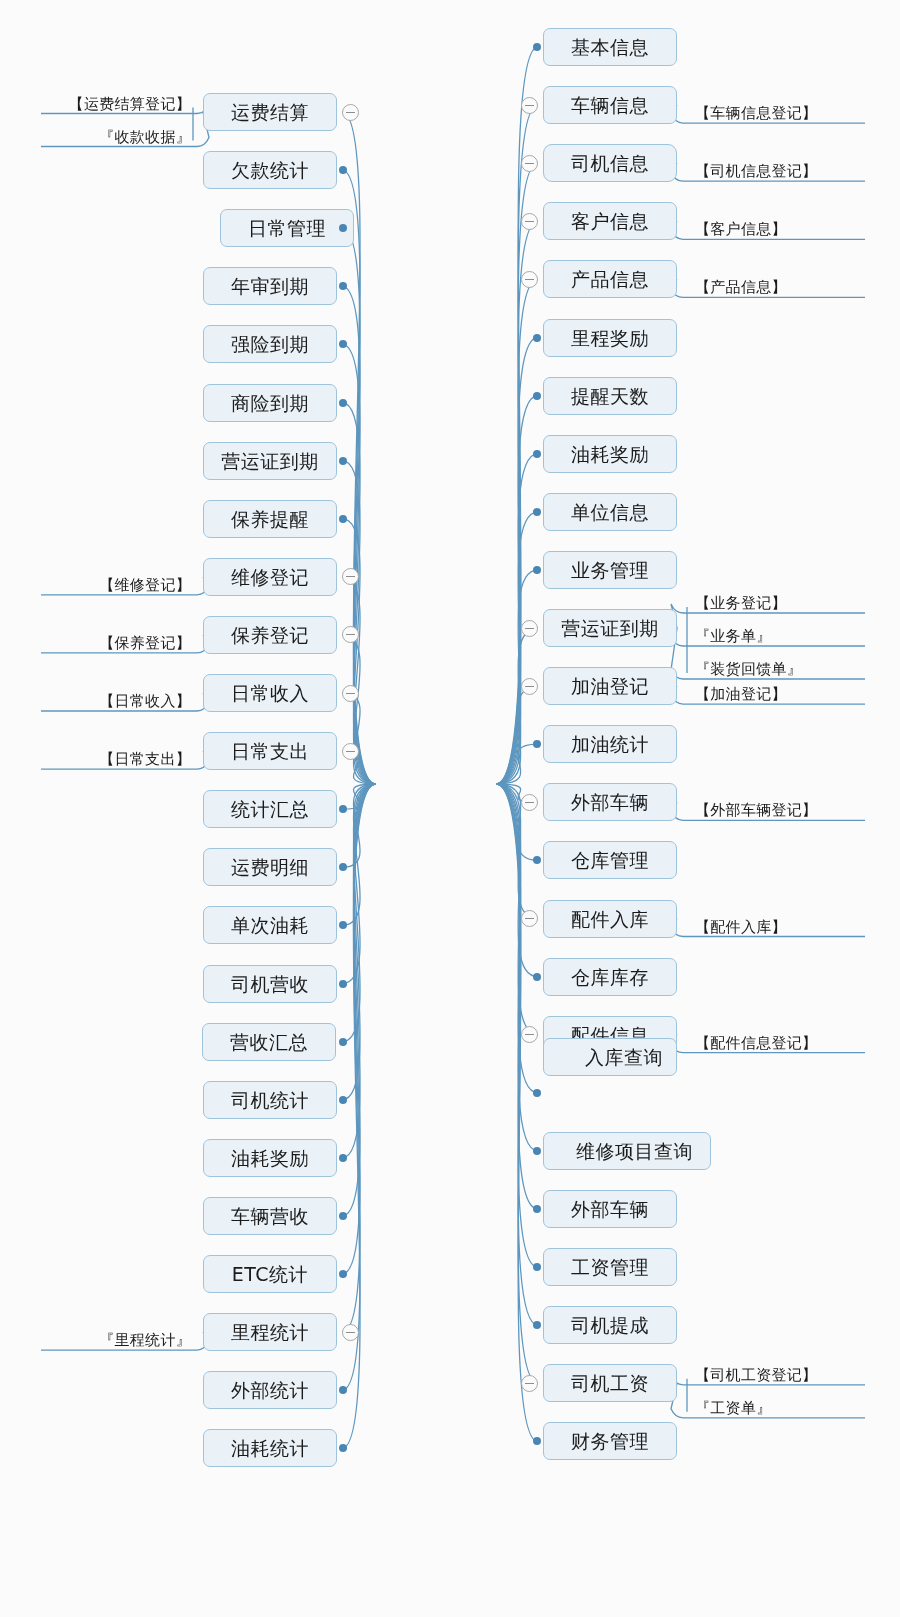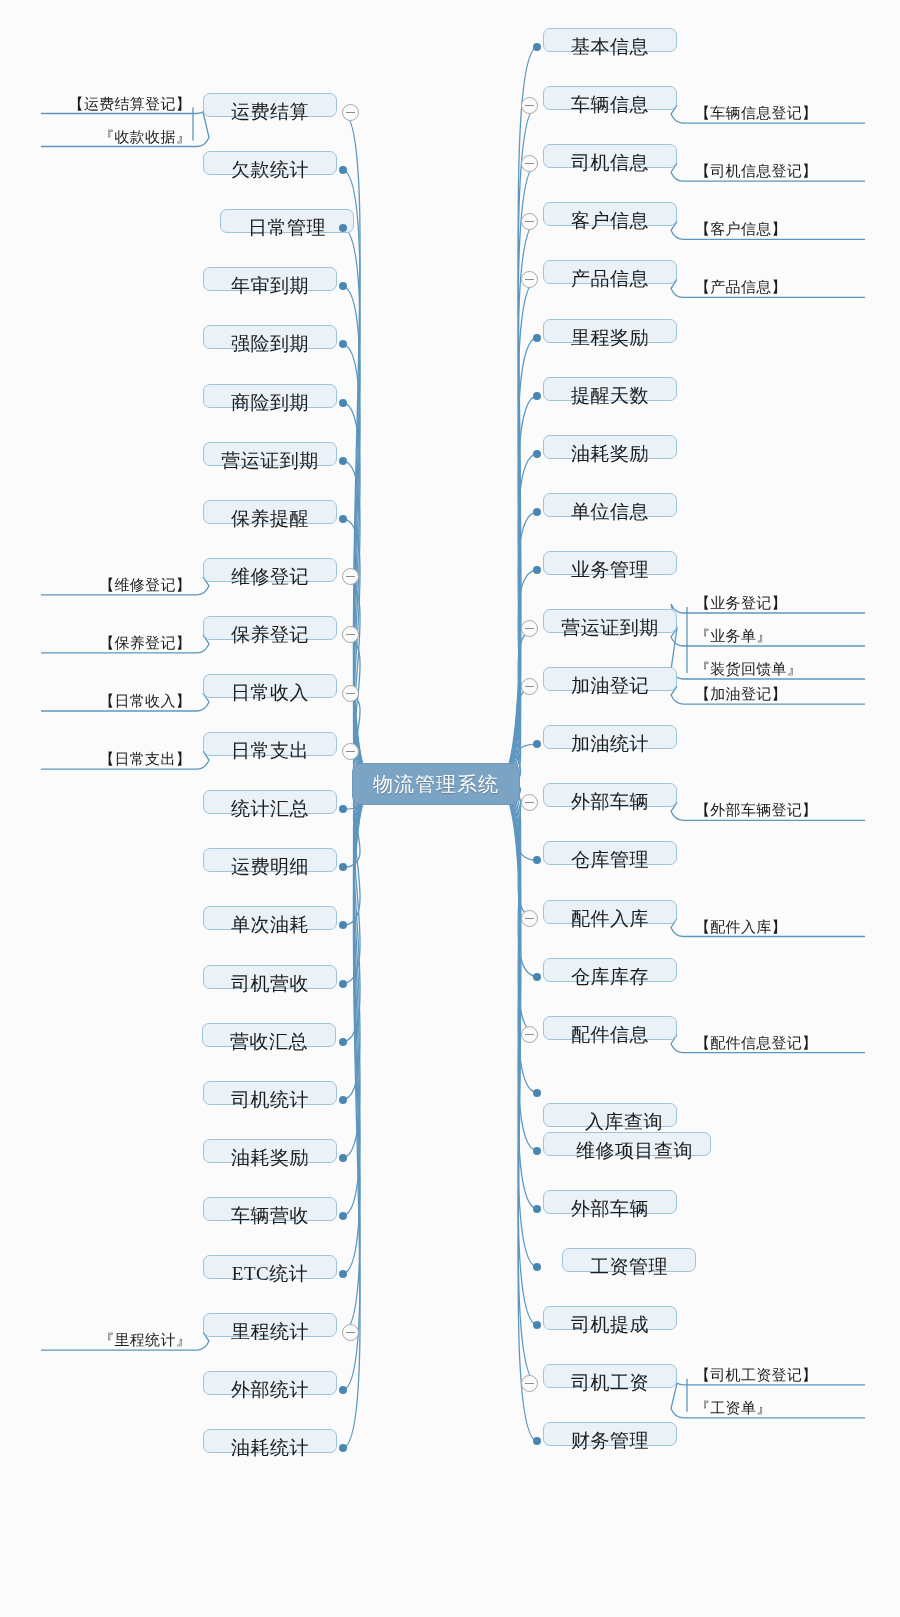--- a/index.html
+++ b/index.html
@@ -9,31 +9,30 @@
     font-family:"DejaVu Sans","Liberation Sans",sans-serif;
     overflow:hidden;
     position:relative;
   }
   #mindmap{position:absolute;left:0;top:0;width:900px;height:1617px;}
   svg.links{position:absolute;left:0;top:0;width:900px;height:1617px;pointer-events:none;}
 
   .node{
     position:absolute;
     box-sizing:border-box;
-    height:24px;
+    height:38px;
     border:1px solid #9ec4dd;
     border-radius:7px;
     background:#eaf1f7;
     color:#1b1b1b;
     font-size:19px;
     line-height:36px;
     text-align:center;
     white-space:nowrap;
     letter-spacing:.5px;
-    font-family:Liberation Serif, serif;
   }
   .node.left{width:134px;}
   .node.right{width:134px;}
   .node.wide{width:168px;}
 
   .root{
     position:absolute;
     box-sizing:border-box;
     width:168px;height:42px;
     left:352px;top:763px;
@@ -153,21 +152,20 @@
       <path d="M 496 784 C 551 784, 490 1150.9, 538 1150.9" fill="none" stroke="#5d96be" stroke-width="1.3"></path>
       <path d="M 496 784 C 551 784, 490 1209, 538 1209" fill="none" stroke="#5d96be" stroke-width="1.3"></path>
       <path d="M 496 784 C 551 784, 490 1267.1000000000001, 538 1267.1000000000001" fill="none" stroke="#5d96be" stroke-width="1.3"></path>
       <path d="M 496 784 C 551 784, 490 1325.2, 538 1325.2" fill="none" stroke="#5d96be" stroke-width="1.3"></path>
       <path d="M 496 784 C 551 784, 490 1383.3, 538 1383.3" fill="none" stroke="#5d96be" stroke-width="1.3"></path>
       <path d="M 687 1378.8 L 687 1411.8" fill="none" stroke="#5d96be" stroke-width="1.3"></path>
       <path d="M 865 1384.8 L 683 1384.8 Q 675 1384.8 671 1375.8 L 677 1383.3" fill="none" stroke="#5d96be" stroke-width="1.3"></path>
       <path d="M 865 1417.8 L 683 1417.8 Q 675 1417.8 671 1408.8 L 677 1383.3" fill="none" stroke="#5d96be" stroke-width="1.3"></path>
       <path d="M 496 784 C 551 784, 490 1441.4, 538 1441.4" fill="none" stroke="#5d96be" stroke-width="1.3"></path>
     </svg>
-  <div class="root">物流管理系统</div>
   <div id="nodes-layer">
       <div class="node left" style="left: 203px; top: 93px;">运费结算</div>
       <div class="toggle" style="left: 342px; top: 103.5px;"></div>
       <div class="leaf left" style="right: 709px; left: 8px; top: 94.5px;">【运费结算登记】</div>
       <div class="leaf left" style="right: 709px; left: 8px; top: 127.5px;">『收款收据』</div>
       <div class="node left" style="left: 203px; top: 151.1px;">欠款统计</div>
       <div class="dot" style="left: 339px; top: 166.1px;"></div>
       <div class="node left" style="left: 203px; top: 209.2px; margin-left: 17px;">日常管理</div>
       <div class="dot" style="left: 339px; top: 224.2px;"></div>
       <div class="node left" style="left: 203px; top: 267.3px;">年审到期</div>
@@ -215,21 +213,21 @@
       <div class="leaf left" style="right: 709px; left: 8px; top: 1331.1px;">『里程统计』</div>
       <div class="node left" style="left: 203px; top: 1371.2px;">外部统计</div>
       <div class="dot" style="left: 339px; top: 1386.2px;"></div>
       <div class="node left" style="left: 203px; top: 1429.3px;">油耗统计</div>
       <div class="dot" style="left: 339px; top: 1444.3px;"></div>
       <div class="node right" style="left: 543px; top: 28px;">基本信息</div>
       <div class="dot" style="left: 533px; top: 43px;"></div>
       <div class="node right" style="left: 543px; top: 86.1px;">车辆信息</div>
       <div class="toggle" style="left: 521px; top: 96.6px;"></div>
       <div class="leaf right" style="left: 695px; top: 104.1px;">【车辆信息登记】</div>
-      <div class="node right" style="left: 543px; top: 144.2px;">司机信息</div>
+      <div class="node right" style="left: 543px; top: 144.2px; border-radius: 9px;">司机信息</div>
       <div class="toggle" style="left: 521px; top: 154.7px;"></div>
       <div class="leaf right" style="left: 695px; top: 162.2px;">【司机信息登记】</div>
       <div class="node right" style="left: 543px; top: 202.3px;">客户信息</div>
       <div class="toggle" style="left: 521px; top: 212.8px;"></div>
       <div class="leaf right" style="left: 695px; top: 220.3px;">【客户信息】</div>
       <div class="node right" style="left: 543px; top: 260.4px;">产品信息</div>
       <div class="toggle" style="left: 521px; top: 270.9px;"></div>
       <div class="leaf right" style="left: 695px; top: 278.4px;">【产品信息】</div>
       <div class="node right" style="left: 543px; top: 318.5px;">里程奖励</div>
       <div class="dot" style="left: 533px; top: 333.5px;"></div>
@@ -257,27 +255,27 @@
       <div class="node right" style="left: 543px; top: 841.4px;">仓库管理</div>
       <div class="dot" style="left: 533px; top: 856.4px;"></div>
       <div class="node right" style="left: 543px; top: 899.5px;">配件入库</div>
       <div class="toggle" style="left: 521px; top: 910px;"></div>
       <div class="leaf right" style="left: 695px; top: 917.5px;">【配件入库】</div>
       <div class="node right" style="left: 543px; top: 957.6px;">仓库库存</div>
       <div class="dot" style="left: 533px; top: 972.6px;"></div>
       <div class="node right" style="left: 543px; top: 1015.7px;">配件信息</div>
       <div class="toggle" style="left: 521px; top: 1026.2px;"></div>
       <div class="leaf right" style="left: 695px; top: 1033.7px;">【配件信息登记】</div>
-      <div class="node right" style="left: 543px; top: 1103px; padding-left: 28px;">入库查询</div>
+      <div class="node right" style="left: 543px; top: 1038px; padding-left: 28px;">入库查询</div>
       <div class="dot" style="left: 533px; top: 1088.8px;"></div>
       <div class="node right wide" style="left: 543px; top: 1131.9px; padding-left: 15px;">维修项目查询</div>
       <div class="dot" style="left: 533px; top: 1146.9px;"></div>
       <div class="node right" style="left: 543px; top: 1190px;">外部车辆</div>
       <div class="dot" style="left: 533px; top: 1205px;"></div>
-      <div class="node right" style="left: 562px; top: 1248.1px;">工资管理</div>
+      <div class="node right" style="left: 543px; top: 1248.1px;">工资管理</div>
       <div class="dot" style="left: 533px; top: 1263.1px;"></div>
       <div class="node right" style="left: 543px; top: 1306.2px;">司机提成</div>
       <div class="dot" style="left: 533px; top: 1321.2px;"></div>
       <div class="node right" style="left: 543px; top: 1364.3px;">司机工资</div>
       <div class="toggle" style="left: 521px; top: 1374.8px;"></div>
       <div class="leaf right" style="left: 695px; top: 1365.8px;">【司机工资登记】</div>
       <div class="leaf right" style="left: 695px; top: 1398.8px;">『工资单』</div>
       <div class="node right" style="left: 543px; top: 1422.4px;">财务管理</div>
       <div class="dot" style="left: 533px; top: 1437.4px;"></div>
     </div>

